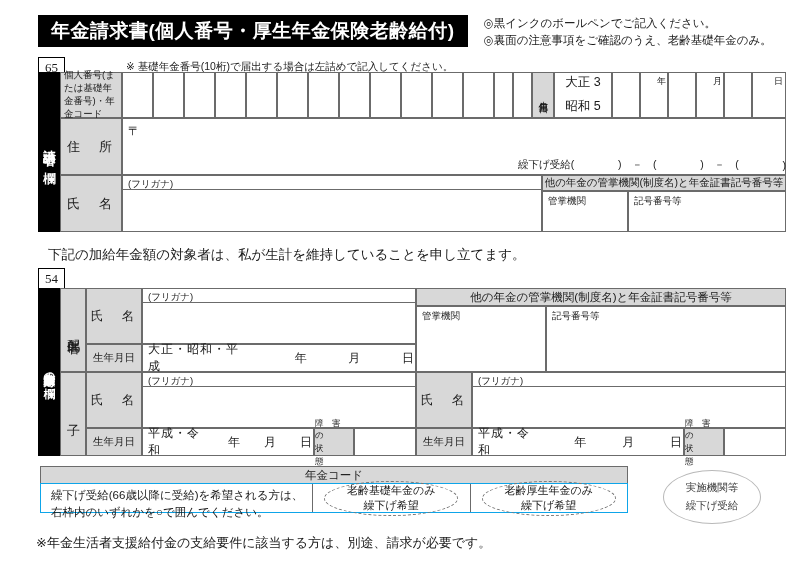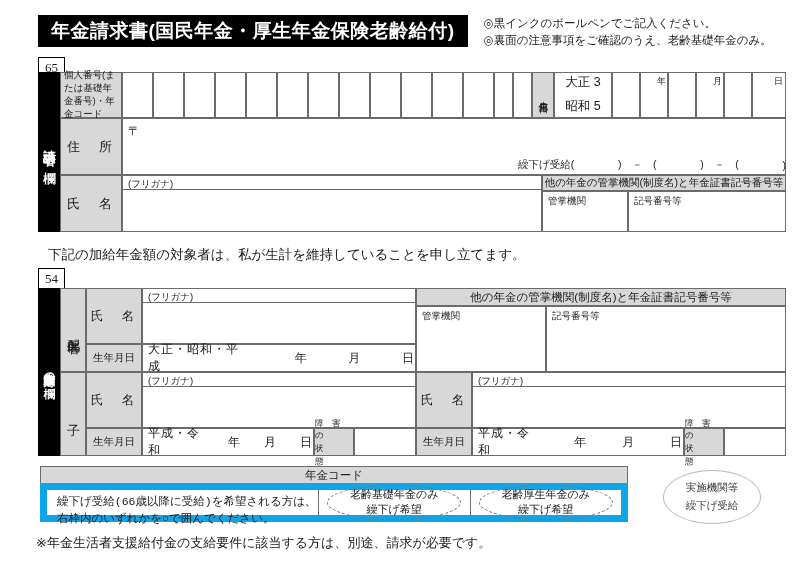--- a/index.html
+++ b/index.html
@@ -134,24 +134,23 @@
     width: 588px;
     height: 56px;
   }
   .defer-head {
     position: absolute; left: 0; top: 0; width: 588px; height: 18px;
     background: #d8d8d8; border: 1px solid #6b6b6b; box-sizing: border-box;
     display: flex; align-items: center; justify-content: center;
     font-size: 11.5px;
   }
   .defer-body {
-    position: absolute; left: 0; top: 17px; width: 588px; height: 39px;
-    border: 7px solid #0ea5e9; box-sizing: border-box; background:#fff;
-    display: flex;
-    font-family: Liberation Mono, monospace;
+    position: absolute; left: 0; top: 17px; width: 588px; height: 30px;
+    border: 1px solid #0ea5e9; box-sizing: border-box; background:#fff;
+    display: flex;
   }
   .defer-text {
     width: 272px; box-sizing: border-box;
     padding: 3px 0 0 10px;
     font-size: 11.5px; line-height: 1.5;
     border-right: 1px solid #6b6b6b;
   }
   .defer-opt {
     flex: 1; box-sizing: border-box;
     display: flex; align-items: center; justify-content: center;
@@ -178,28 +177,29 @@
     font-size: 10.5px; line-height: 1.7;
     color: #3a3a3a;
   }
 </style>
 </head>
 <body>
 
 <div class="page">
 
   <div class="header">
-    <div class="title-bar">年金請求書(国民年金・厚生年金保険老齢給付)</div>
+    <div class="title-bar">年金請求書(個人番号・厚生年金保険老齢給付)</div>
     <div class="header-notes">
       <div class="header-note">◎黒インクのボールペンでご記入ください。</div>
       <div class="header-note">◎裏面の注意事項をご確認のうえ、老齢基礎年金のみ。</div>
     </div>
   </div>
 
   <div class="sectnum" style="left:38px; top:57px;">65</div>
+  <div class="note-line" style="left:126px; top:60px;">※ 基礎年金番号(10桁)で届出する場合は左詰めで記入してください。</div>
 
   <div id="sec1">
 
     <div class="vtab" style="position:absolute; left:0; top:0; width:22px; height:160px;">請求者の欄</div>
 
     <div class="cell lbl tiny" style="left:22px; top:0; width:62px; height:46px; padding:0 3px; text-align:left; justify-content:flex-start; line-height:1.35;">個人番号(または基礎年金番号)・年金コード</div>
 
     <div class="cell" style="left:84px; top:0; width:31px; height:46px;"></div>
     <div class="cell" style="left:115px; top:0; width:31px; height:46px;"></div>
     <div class="cell" style="left:146px; top:0; width:31px; height:46px;"></div>

